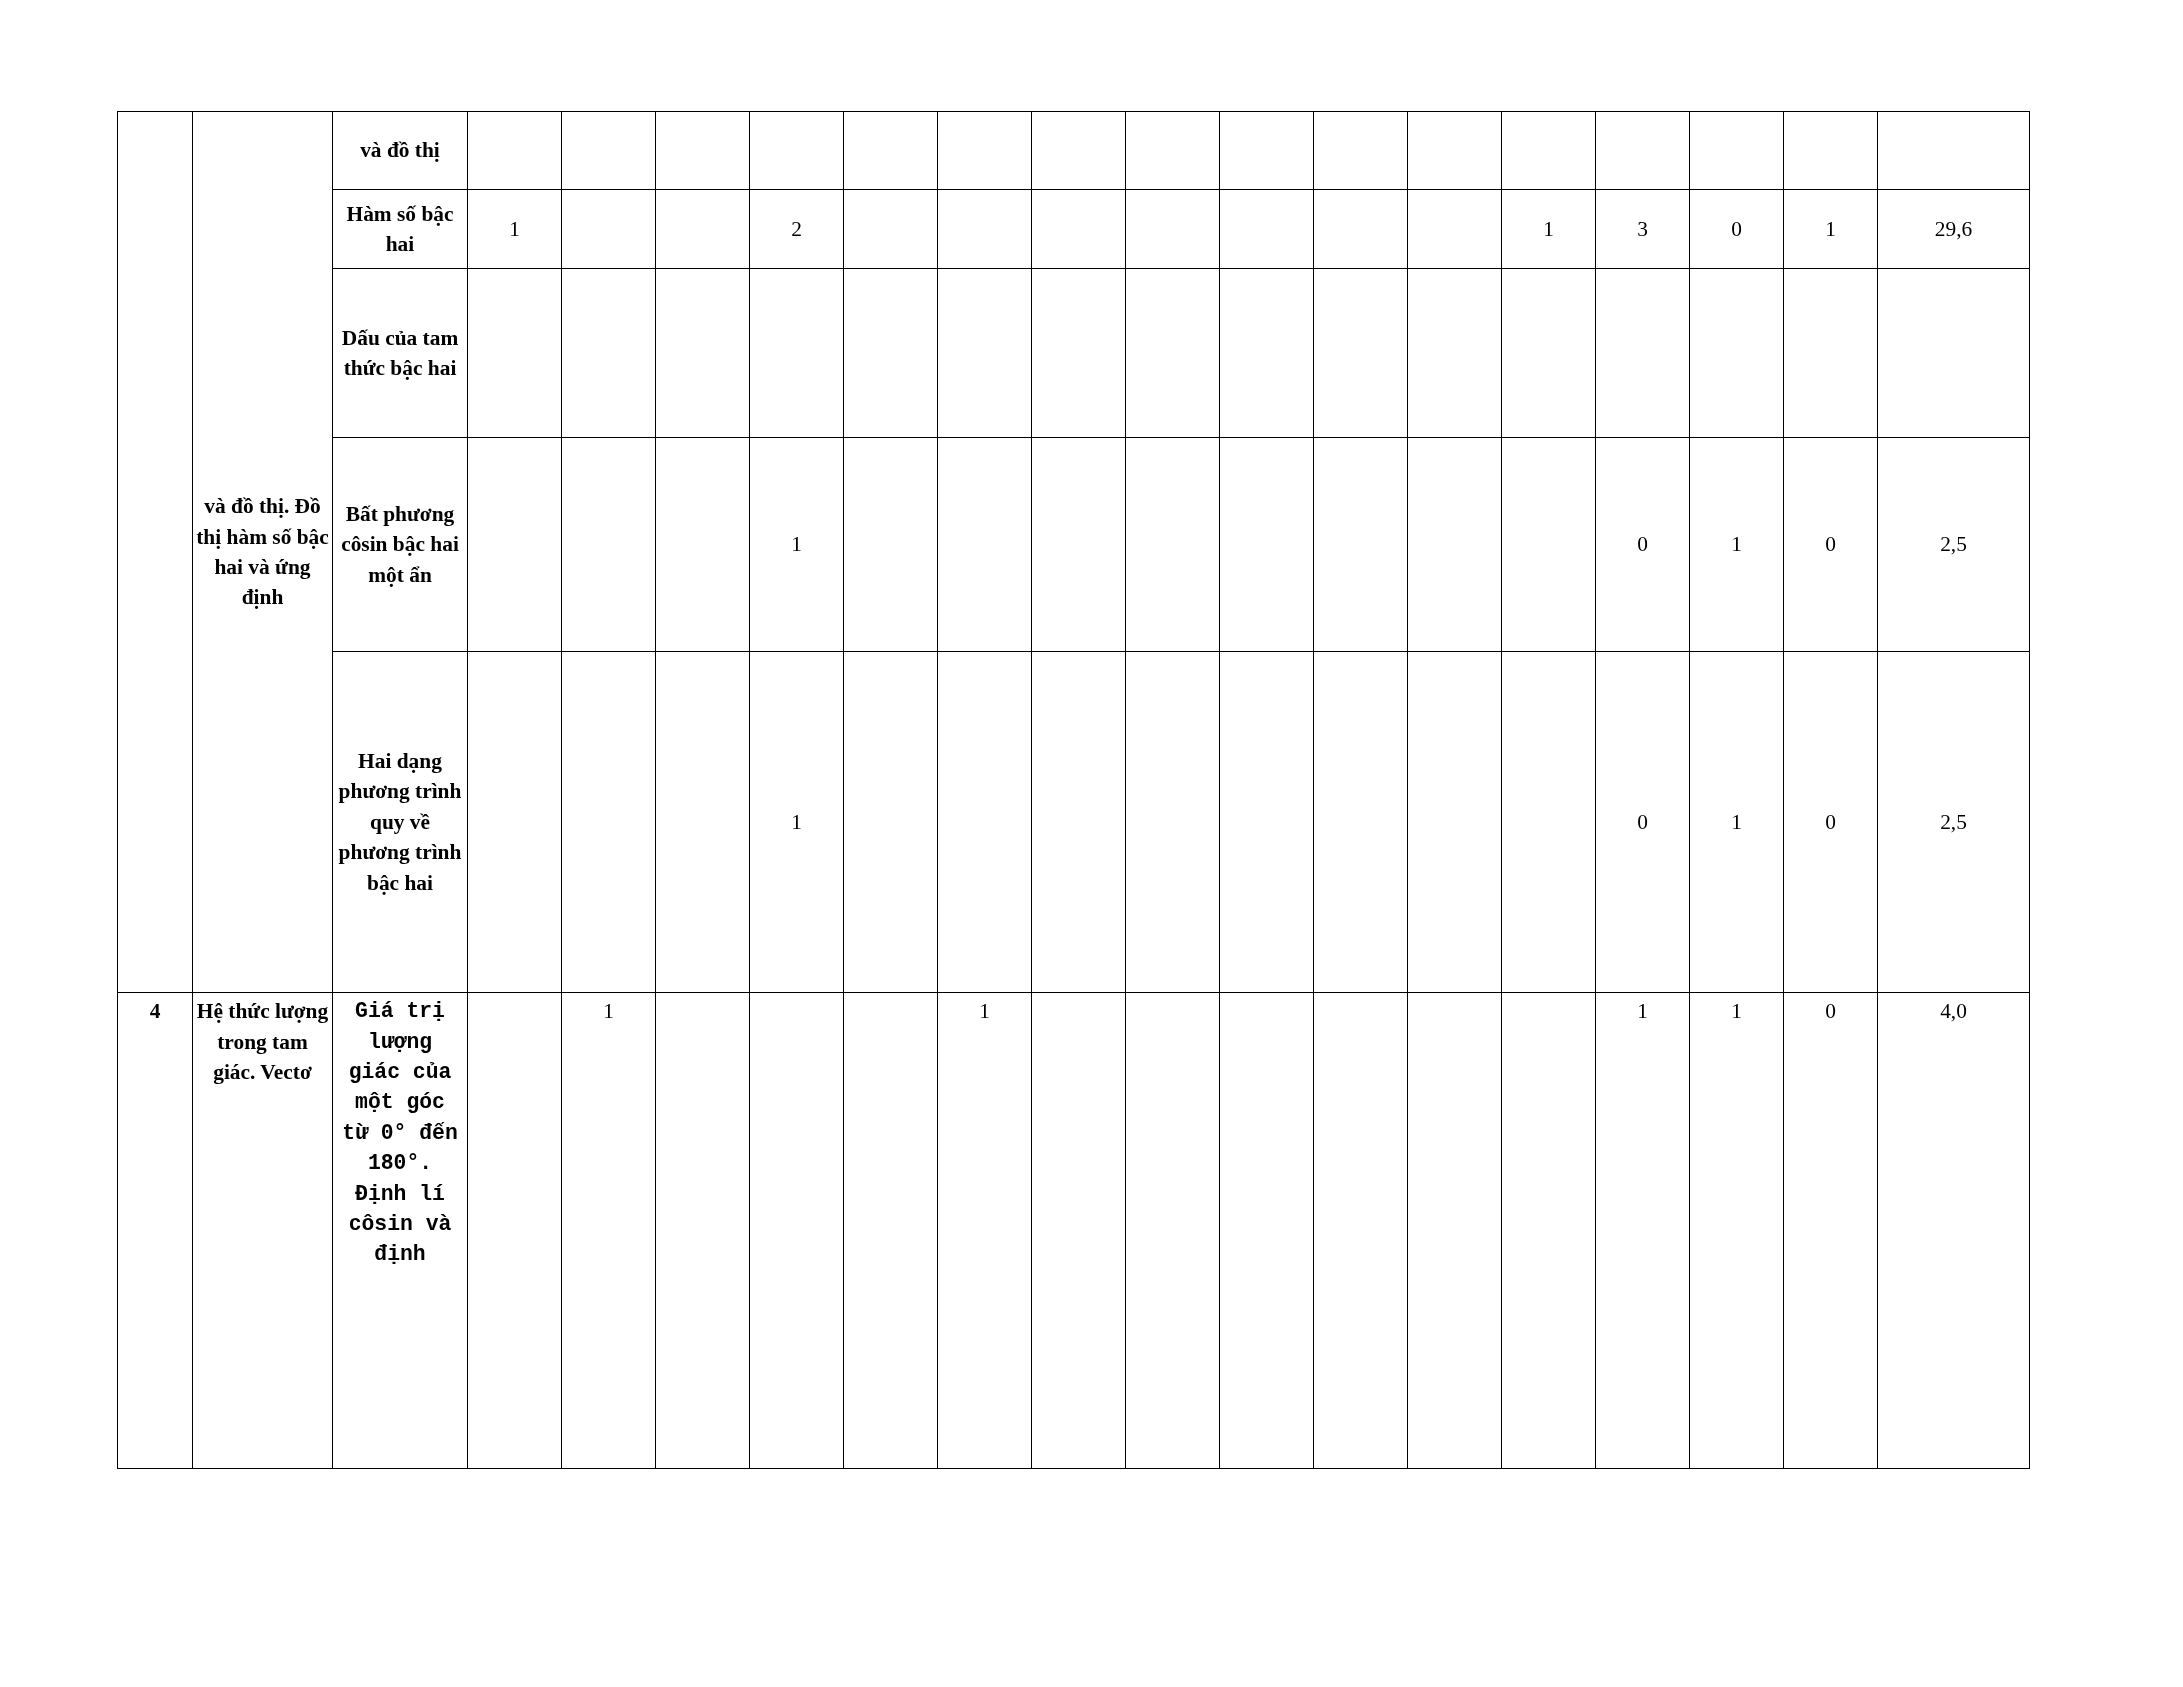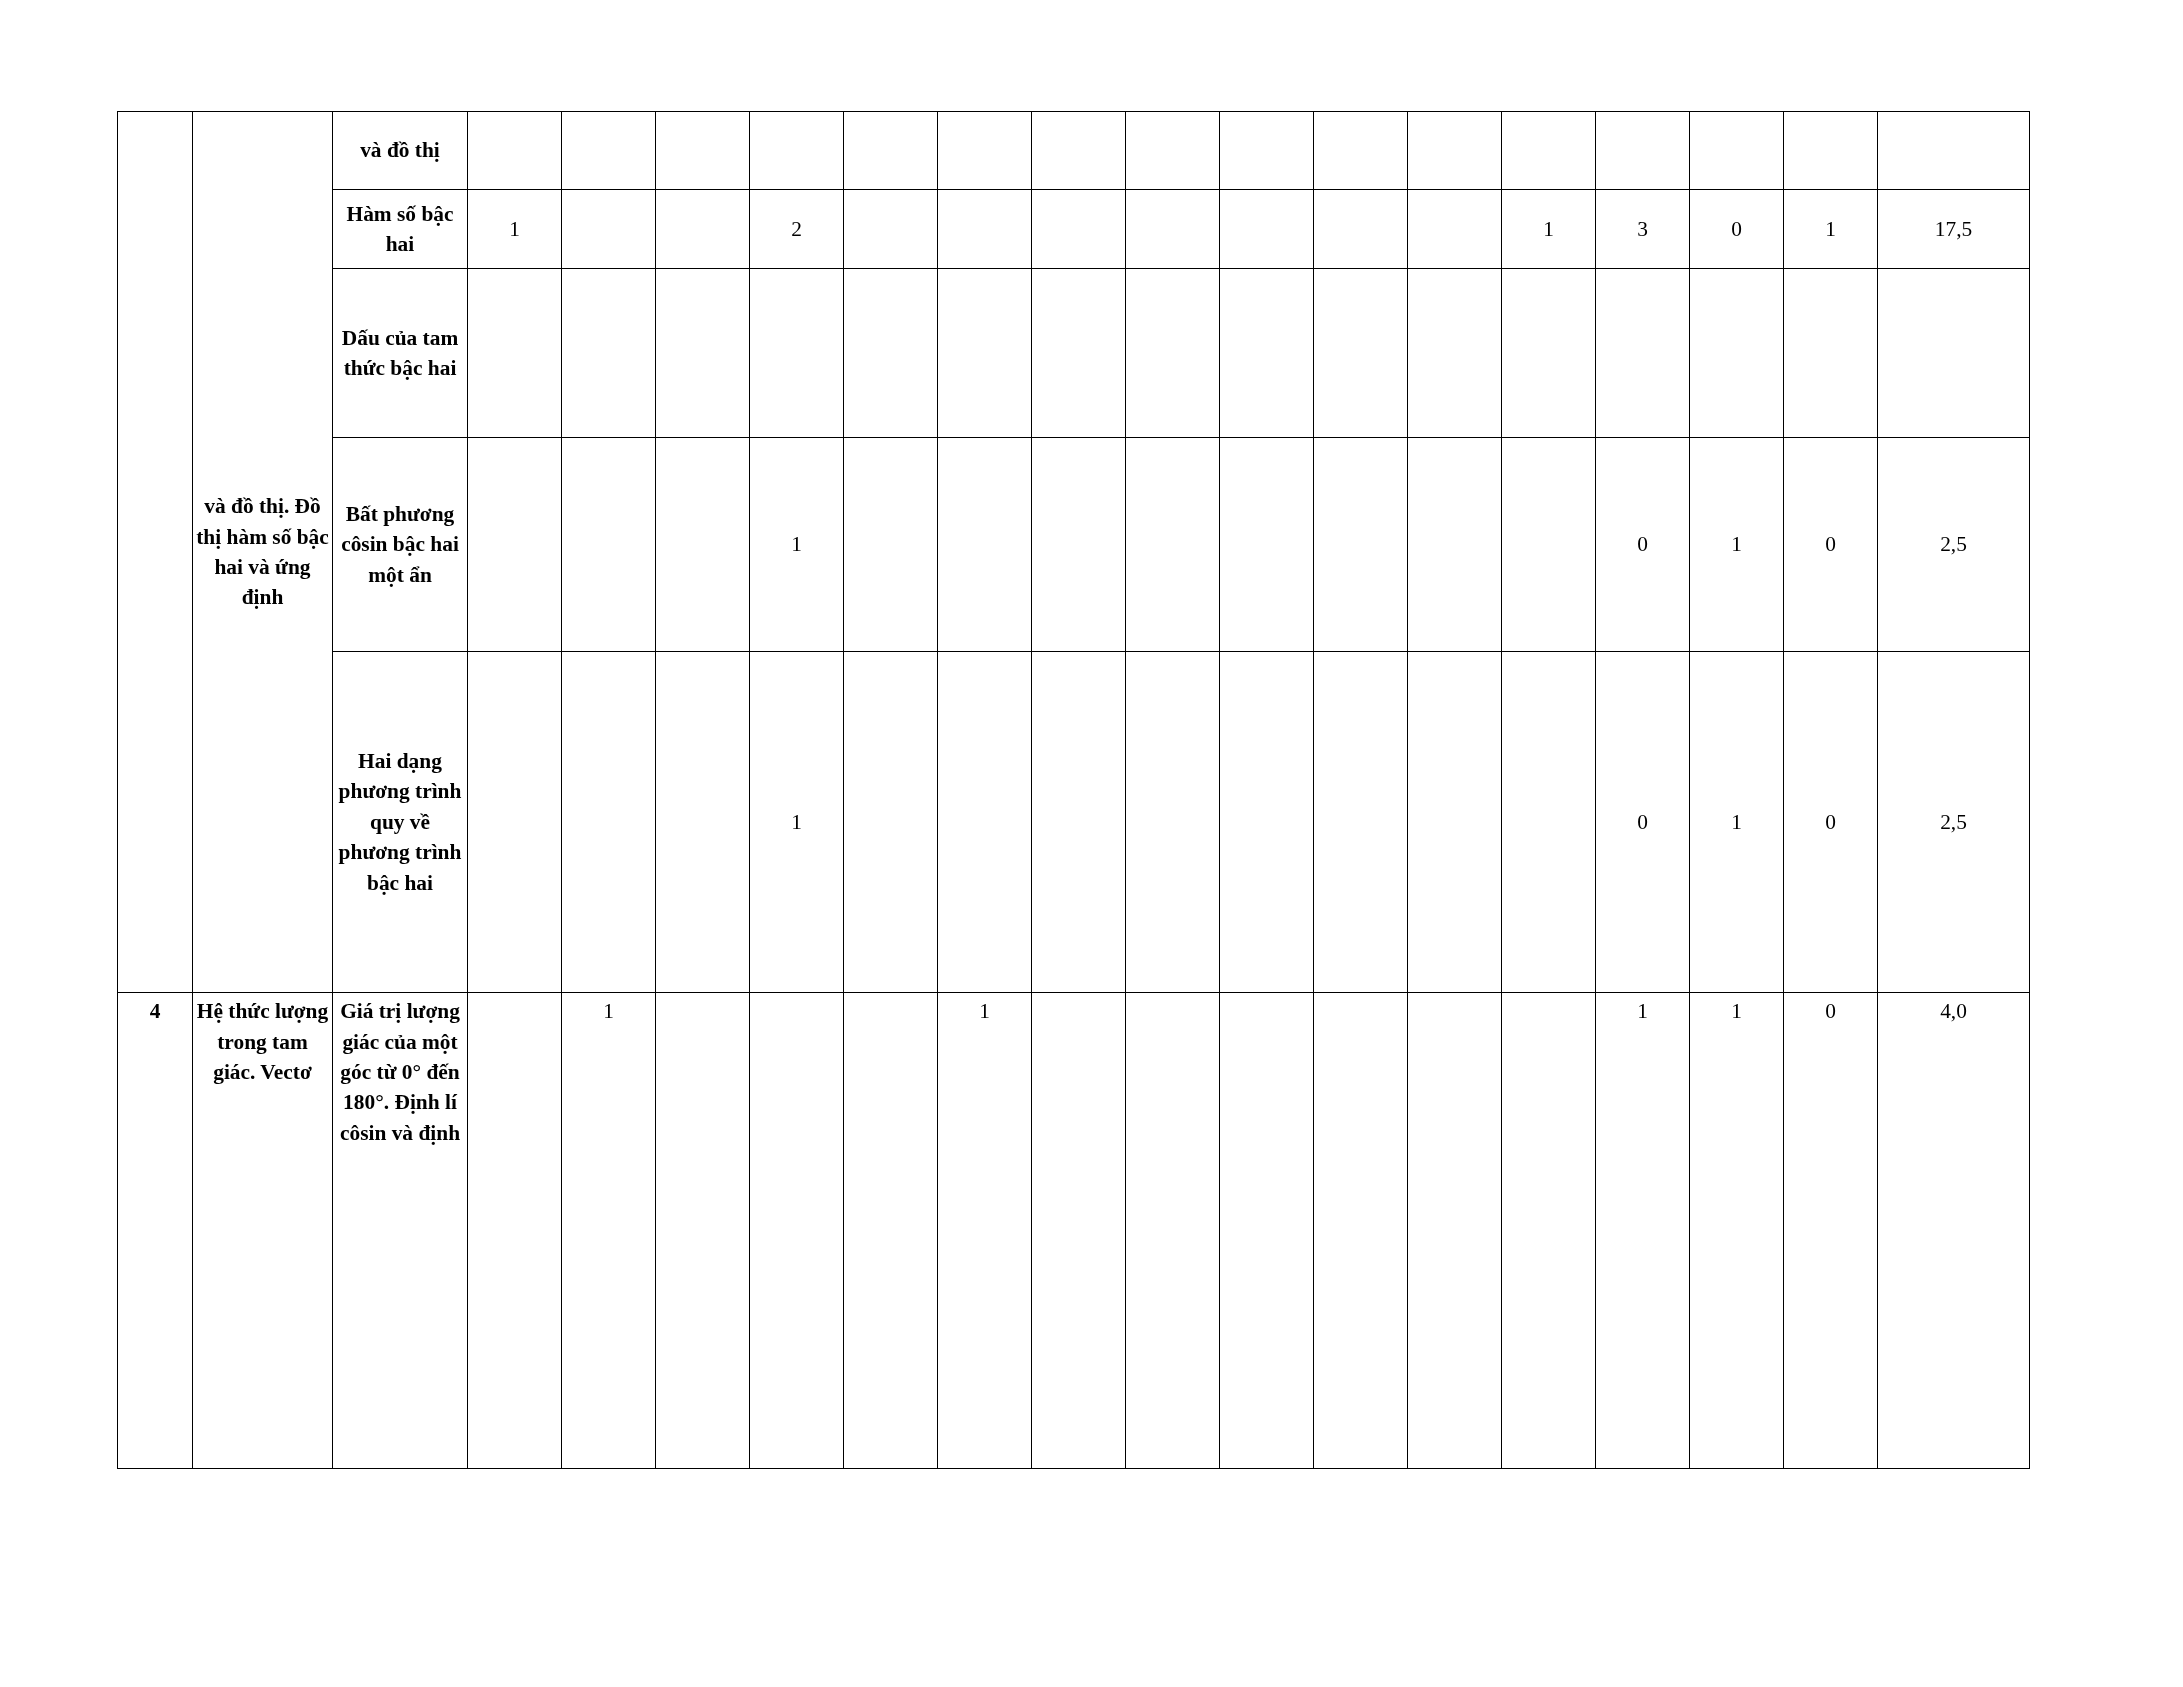--- a/index.html
+++ b/index.html
@@ -114,21 +114,21 @@
         <td class="num"></td>
         <td class="num"></td>
         <td class="num"></td>
         <td class="num"></td>
         <td class="num"></td>
         <td class="num"></td>
         <td class="num">1</td>
         <td class="num">3</td>
         <td class="num">0</td>
         <td class="num">1</td>
-        <td class="num">17,5</td>
+        <td class="num">29,6</td>
       </tr>
 
       <tr style="height:169px;">
         <td class="bold">Dấu của tam thức bậc hai</td>
         <td class="num"></td>
         <td class="num"></td>
         <td class="num"></td>
         <td class="num"></td>
         <td class="num"></td>
         <td class="num"></td>
@@ -184,21 +184,21 @@
         <td class="num">2,5</td>
       </tr>
 
       <tr style="height:476px;">
         <td class="bold" style="vertical-align:top;">
             <div class="cellpad">4</div>
           </td>
         <td class="bold" style="vertical-align:top;margin-top:20px;">
             <div class="cellpad">Hệ thức lượng trong tam giác. Vectơ</div>
           </td>
-        <td class="bold" style="vertical-align:top;">
+        <td class="bold" style="vertical-align:top;font-family:Liberation Mono, monospace;">
             <div class="cellpad">Giá trị lượng giác của một góc từ 0° đến 180°. Định lí côsin và định</div>
           </td>
         <td class="num" style="vertical-align:top;">
             <div class="cellpad"></div>
           </td>
         <td class="num" style="vertical-align:top;">
             <div class="cellpad">1</div>
           </td>
         <td class="num" style="vertical-align:top;">
             <div class="cellpad"></div>

